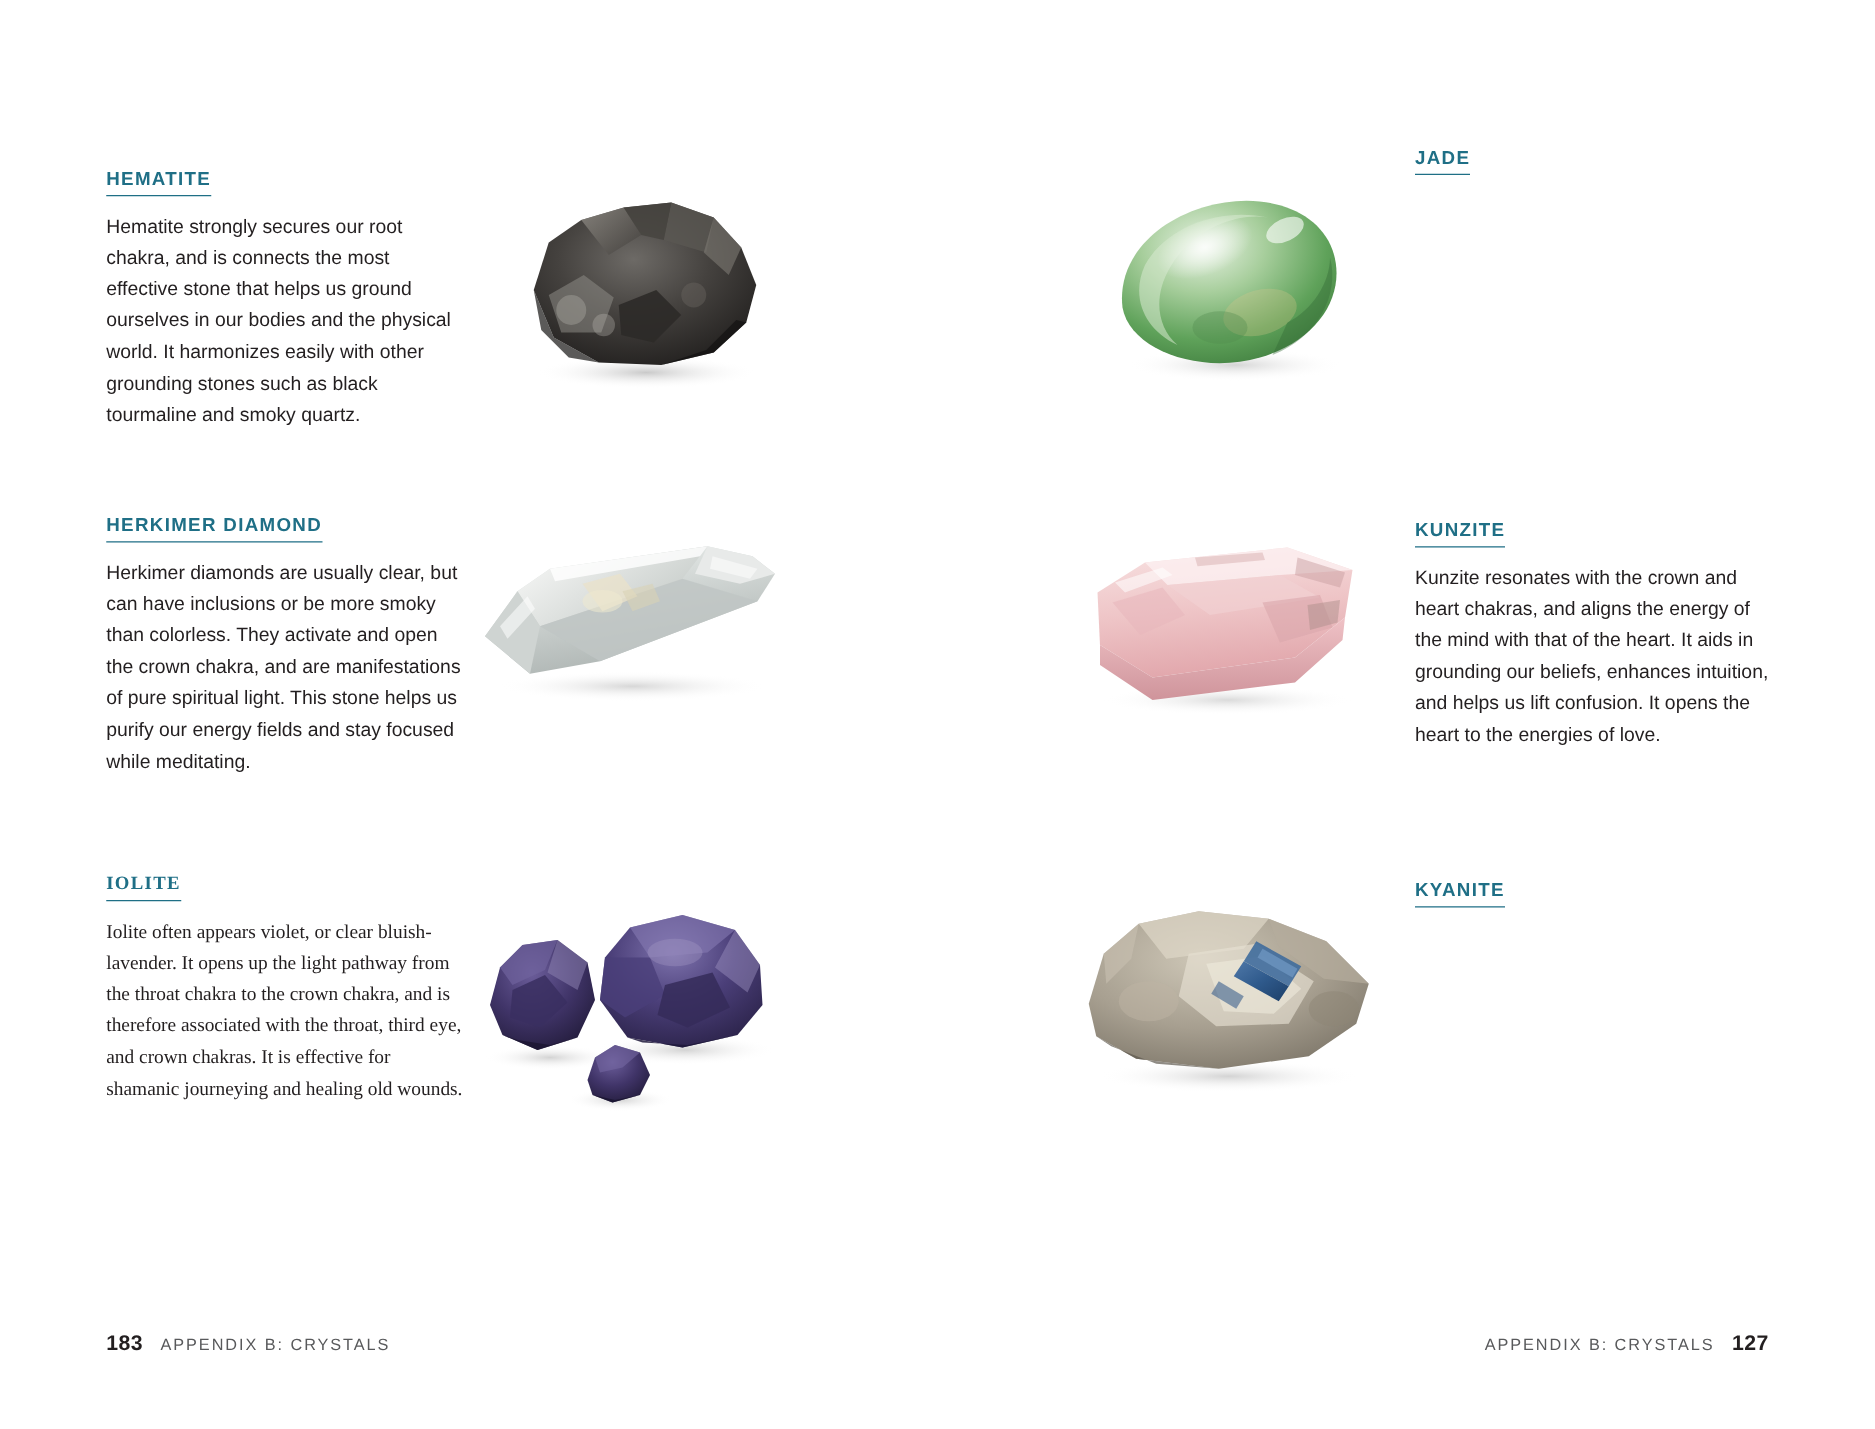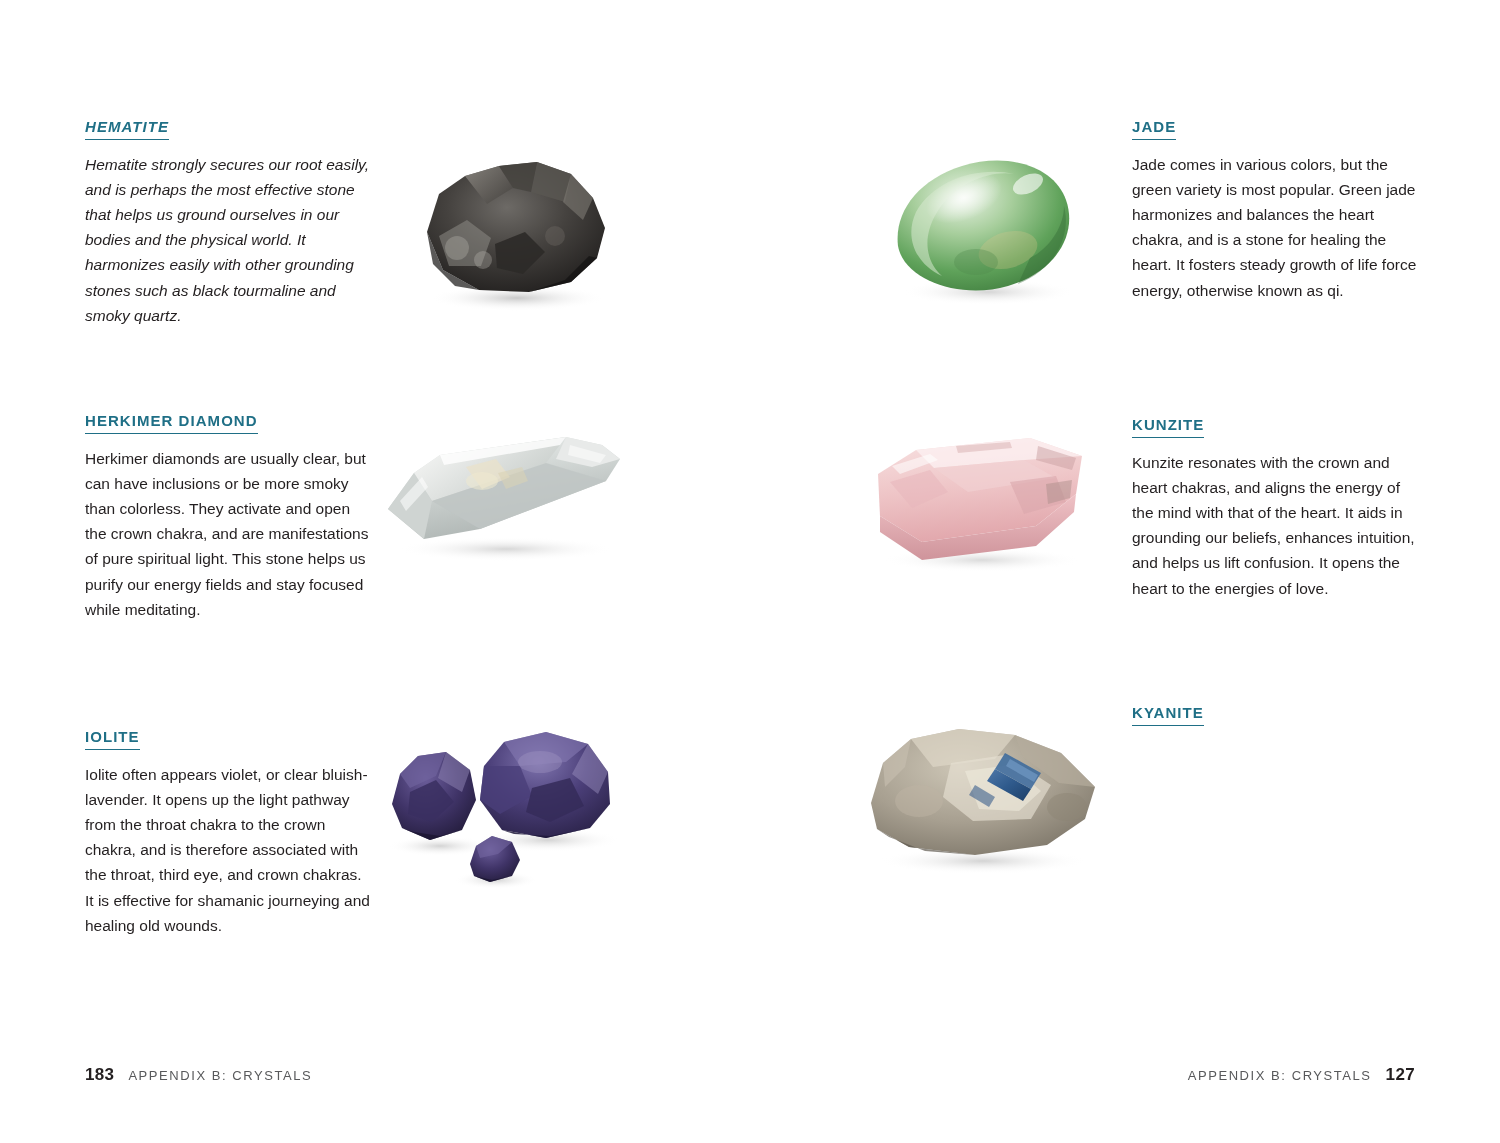--- a/index.html
+++ b/index.html
@@ -70,23 +70,23 @@
     letter-spacing: 0.02em;
   }
   .folio-left { left: 85px; }
   .folio-right { right: 85px; }
 </style>
 </head>
 <body>
 
 <div class="spread">
 
-  <div class="entry col-left" style="top:118px;font-style:italic;">
+  <div class="entry col-left" style="top:135px;">
     <div class="heading">HEMATITE</div>
-    <p class="body">Hematite strongly secures our root easily, and is perhaps the most effective stone that helps us ground ourselves in our bodies and the physical world. It harmonizes easily with other grounding stones such as black tourmaline and smoky quartz.</p>
+    <p class="body">Hematite strongly secures our root chakra, and is connects the most effective stone that helps us ground ourselves in our bodies and the physical world. It harmonizes easily with other grounding stones such as black tourmaline and smoky quartz.</p>
   </div>
 
   <div class="photo" style="left:395px; top:140px;">
     <svg width="240" height="180" viewBox="0 0 240 180">
       <defs>
         <radialGradient id="hemShade" cx="45%" cy="35%" r="75%">
           <stop offset="0%" stop-color="#6d6a66"></stop>
           <stop offset="45%" stop-color="#45423f"></stop>
           <stop offset="100%" stop-color="#1d1b1a"></stop>
         </radialGradient>
@@ -145,21 +145,21 @@
       <path d="M62 86 L176 48 L236 66 L110 114 Z" fill="#c0c6c4" opacity="0.85"></path>
       <path d="M96 52 L126 44 L140 62 L112 74 Z" fill="#e9e2c9" opacity="0.75"></path>
       <path d="M128 58 L152 52 L158 66 L136 74 Z" fill="#d8d2b6" opacity="0.6"></path>
       <ellipse cx="112" cy="66" rx="16" ry="9" fill="#efe9cf" opacity="0.55"></ellipse>
       <path d="M70 40 L196 22 L190 30 L74 50 Z" fill="#ffffff" opacity="0.8"></path>
       <path d="M30 86 L52 62 L58 72 L36 96 Z" fill="#ffffff" opacity="0.55"></path>
       <path d="M200 30 L236 40 L230 48 L198 40 Z" fill="#ffffff" opacity="0.5"></path>
     </svg>
   </div>
 
-  <div class="entry col-left" style="top:728px;">
+  <div class="entry col-left" style="top:698px;font-family:Liberation Serif, serif;">
     <div class="heading">IOLITE</div>
     <p class="body">Iolite often appears violet, or clear bluish-lavender. It opens up the light pathway from the throat chakra to the crown chakra, and is therefore associated with the throat, third eye, and crown chakras. It is effective for shamanic journeying and healing old wounds.</p>
   </div>
 
   <div class="photo" style="left:370px; top:718px;">
     <svg width="270" height="190" viewBox="0 0 270 190">
       <defs>
         <radialGradient id="ioA" cx="40%" cy="30%" r="75%">
           <stop offset="0%" stop-color="#6b5d9a"></stop>
           <stop offset="55%" stop-color="#403468"></stop>
@@ -199,21 +199,20 @@
     </svg>
   </div>
 
   <div class="folio folio-left">
     <span class="num">183</span>
     <span>APPENDIX B: CRYSTALS</span>
   </div>
 
   <div class="entry col-right" style="top:118px;">
     <div class="heading">JADE</div>
-    <p class="body">Jade comes in various colors, but the green variety is most popular. Green jade harmonizes and balances the heart chakra, and is a stone for healing the heart. It fosters steady growth of life force energy, otherwise known as qi.</p>
   </div>
 
   <div class="photo" style="left:880px; top:140px;">
     <svg width="210" height="175" viewBox="0 0 210 175">
       <defs>
         <radialGradient id="jadeBody" cx="38%" cy="28%" r="82%">
           <stop offset="0%" stop-color="#e8f2e4"></stop>
           <stop offset="35%" stop-color="#a7ce9c"></stop>
           <stop offset="70%" stop-color="#5fa25a"></stop>
           <stop offset="100%" stop-color="#3d7a3c"></stop>

